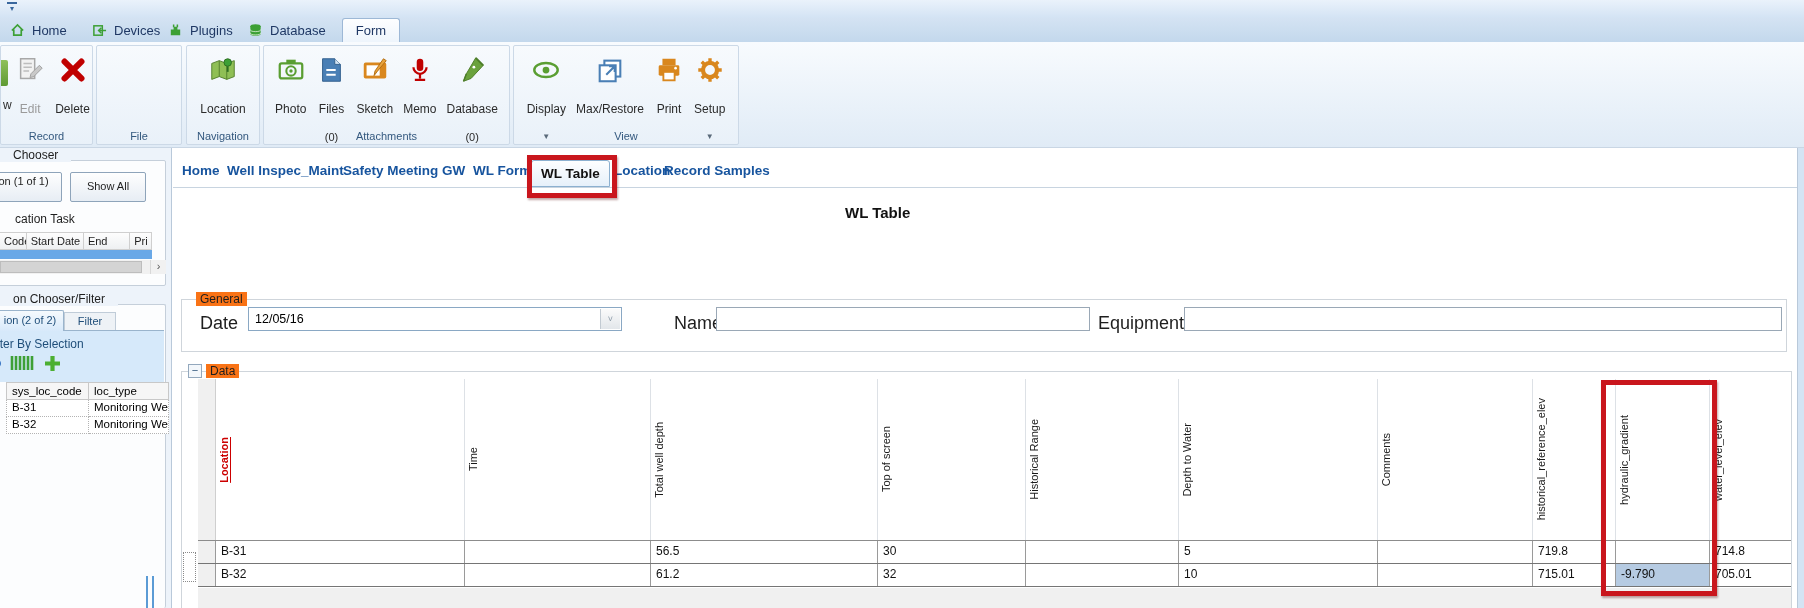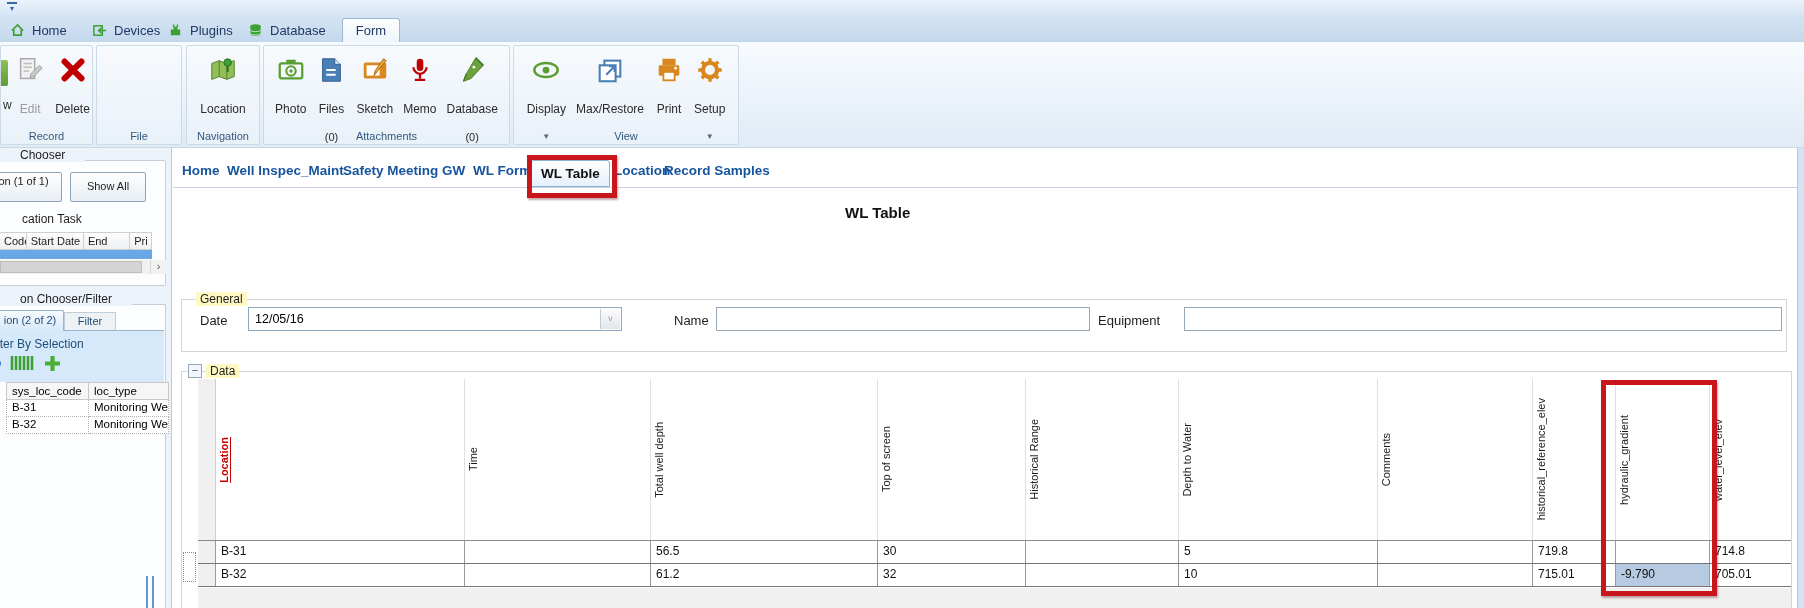--- a/index.html
+++ b/index.html
@@ -40,21 +40,21 @@
   .rbtn .sub { font-size:11px; margin-top:-2px; }
   .rbtn .caret { font-size:8px; color:#5a6a7a; margin-top:-1px; }
   .rbtn.disabled { color:#9a9a9a; }
   .sliver { position:absolute; left:0; top:14px; width:7px; height:26px;
     background:linear-gradient(#8fc05a,#5f9a33); border-radius:0 2px 2px 0; }
   .sliver-label { position:absolute; left:2px; top:52px; font-size:12px; color:#2b2b2b; }
 
   
   .sidebar { position:absolute; left:0; top:148px; width:172px; height:460px;
     background:#edf3fa; border-right:1px solid #b9c9da; }
-  .sb-label { position:absolute; font-size:12px; color:#1e1e1e; background:#edf3fa; padding:0 20px; z-index:2;}
+  .sb-label { position:absolute; font-size:12px; color:#1e1e1e; background:#edf3fa; padding:0 13px; z-index:2;}
   .sb-box { position:absolute; background:#fcfdfe; border:1px solid #c5cfda; border-radius:2px; }
   .box1 { left:-8px; top:12px; width:174px; height:126px; }
   .box2 { left:-8px; top:156px; width:174px; height:304px; border-bottom:none; }
   .sb-btn { position:absolute; border:1px solid #8ea4ba; border-radius:2px;
     background:linear-gradient(#fefefe,#e7edf4); font-size:11px; color:#1e1e1e;
     text-align:center; cursor:pointer; }
   .btn-cut { left:-26px; top:24px; width:88px; height:30px; line-height:13px; padding-top:2px; }
   .btn-showall { left:70px; top:24px; width:76px; height:30px; line-height:27px;text-align:center; }
   .task-label { left:2px; top:64px; }
   .taskgrid { position:absolute; left:0; top:84px; width:152px; height:18px; display:flex; }
@@ -102,22 +102,22 @@
   .ftab.active { top:160px; height:27px; width:79px; left:531px; text-align:center;
     line-height:25px; color:#111; background:linear-gradient(#fdfeff,#e6f0fa);
     border:1px solid #8cb0d0; border-radius:3px 3px 0 0; }
   .tabline { position:absolute; left:173px; top:187px; width:1624px; height:1px; background:#c8d4e0; }
   .pagetitle { position:absolute; left:845px; top:204px; font-size:15px; font-weight:bold; color:#111; }
 
   .fieldset { position:absolute; border:1px solid #cfd5db; }
   .fs-general { left:181px; top:299px; width:1606px; height:53px; }
   .fs-data { left:181px; top:371px; width:1611px; height:237px; border-bottom:none; }
   .fs-legend { position:absolute; top:-8px; font-size:12px; color:#1e1e1e;
-    background:#fef9c3; padding:0 4px; }
-  .flabel { position:absolute; font-size:13px; color:#1e1e1e; }
+    background:#f97316; padding:0 4px; }
+  .flabel { position:absolute; font-size:18px; color:#1e1e1e; }
   .tinput { position:absolute; height:24px; border:1px solid #9aa8b6; background:#fff;
     font-family:"Liberation Sans", sans-serif; font-size:12.5px; padding:0 5px; }
   .combo { position:absolute; left:248px; top:307px; width:374px; height:24px;
     border:1px solid #8aa8c4; background:#fff; font-size:12.5px; line-height:22px;
     padding-left:6px; cursor:pointer; }
   .combo-btn { position:absolute; right:1px; top:1px; width:20px; height:20px;
     background:linear-gradient(#fbfbfb,#e2e6ea); border-left:1px solid #c2cad2;
     text-align:center; font-size:9px; color:#8a98a6; line-height:20px; }
   .collapse-btn { position:absolute; left:188px; top:364px; width:14px; height:14px;
     border:1px solid #93a8bd; background:#f3f7fb; font-size:11px; line-height:11px;

